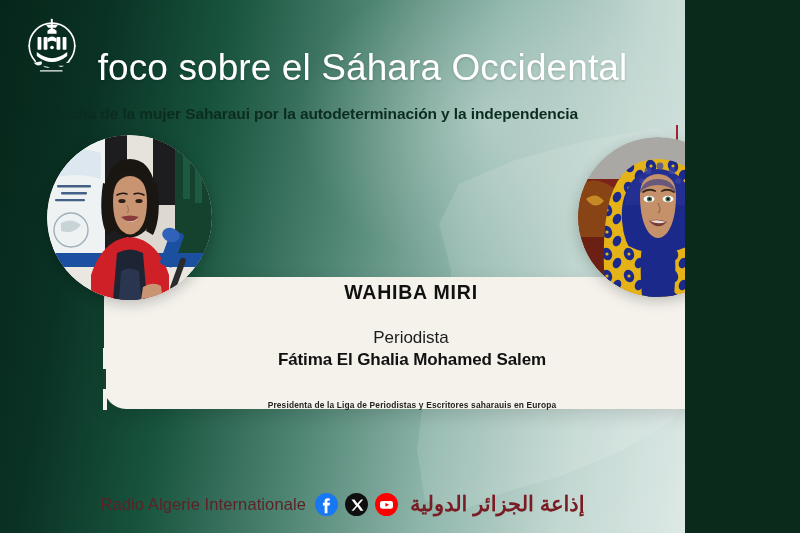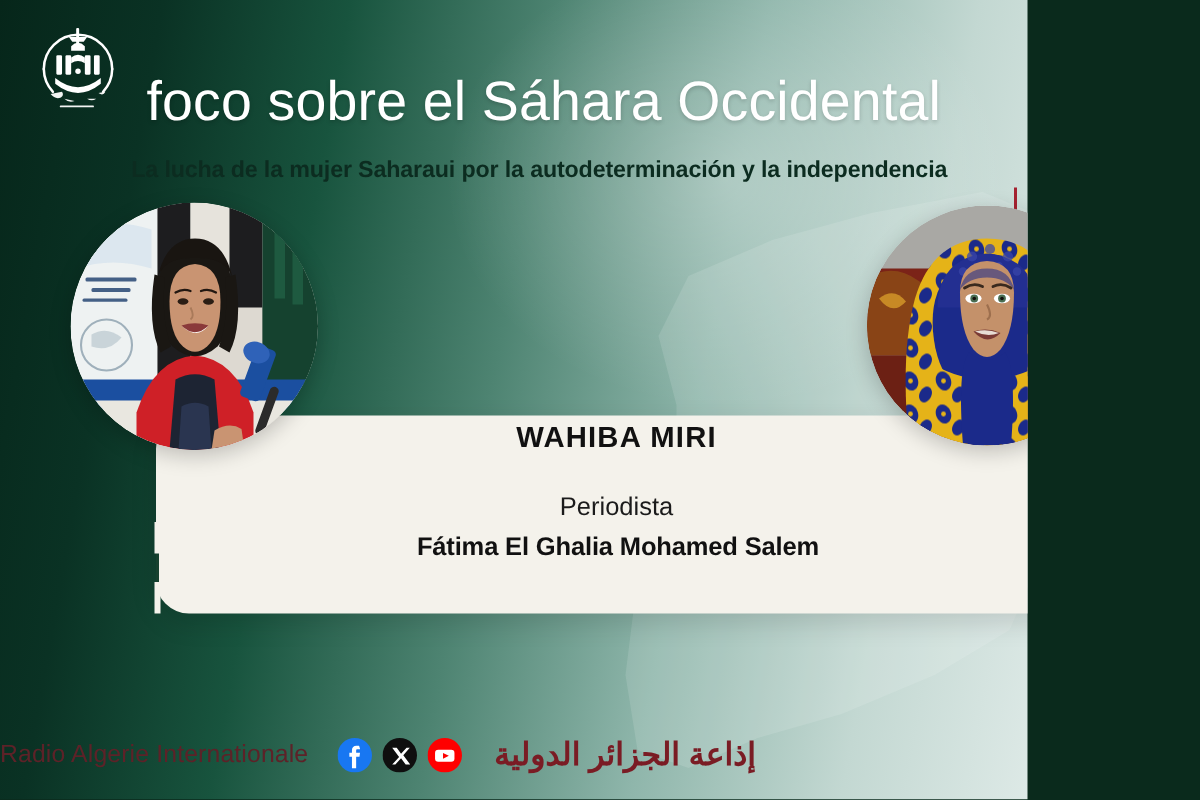--- a/index.html
+++ b/index.html
@@ -55,21 +55,21 @@
     text-align:center;
     color:#ffffff;
     font-size:37px;
     font-weight:400;
     letter-spacing:.1px;
     text-shadow:0 1px 3px rgba(0,0,0,.18);
     padding-left:40px;
   }
   .subtitle {
     position:absolute; left:0; right:0; top:105px;
-    text-align:center;
+    text-align:left;
     color:#0c2c20;
     font-size:15.5px;
     font-weight:600;
     letter-spacing:-.1px;
     padding-left:34px;
   }
 
   
   .card {
     position:absolute;
@@ -141,22 +141,22 @@
     position:absolute;
     right:7px; top:125px;
     width:2.5px; height:202px;
     background:#a52230;
   }
 
   
   .footer {
     position:absolute;
     left:0; right:0; bottom:17px;
-    display:flex; align-items:center; justify-content:flex-start;
-    gap:19px;
+    display:flex; align-items:center; justify-content:center;
+    gap:9px;
     margin-top:31px;
   }
   .brand-latin {
     color:#5d2228;
     font-size:16.5px;
     font-weight:400;
     letter-spacing:.1px;
   }
   .brand-arabic {
     color:#7a1c24;
@@ -223,20 +223,21 @@
   <div class="card">
     <div class="card-inner">
       <div class="col left">
         <div class="pname-left">WAHIBA MIRI</div>
         <div class="prole-left">Periodista</div>
       </div>
       <div class="col right">
         <span class="divider-mask-top"></span>
         <span class="divider-mask-bot"></span>
         <div class="pname-right">Fátima El Ghalia Mohamed Salem</div>
+        <div class="prole-right">Presidenta de la Liga de Periodistas y Escritores saharauis en Europa</div>
       </div>
     </div>
   </div>
 
   <div class="portrait left">
     <svg viewBox="0 0 165 165" xmlns="http://www.w3.org/2000/svg">
       <defs>
         <clipPath id="clipL">
             <circle cx="82.5" cy="82.5" r="82.5"></circle>
           </clipPath>

